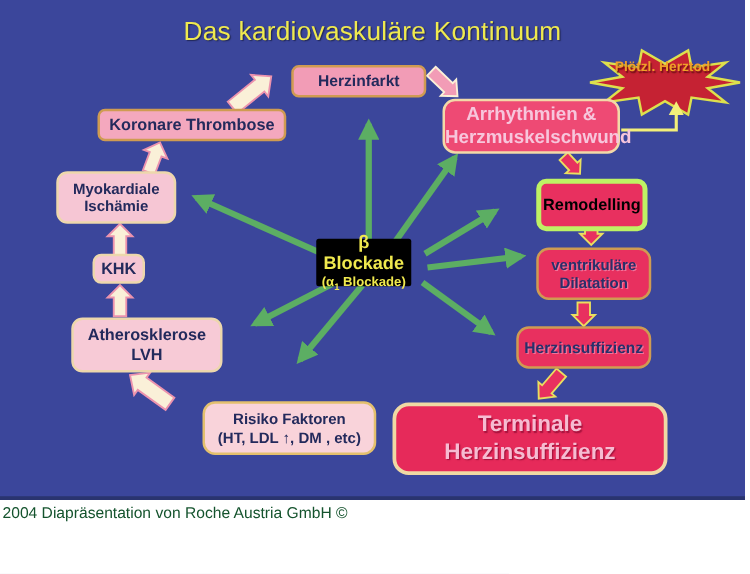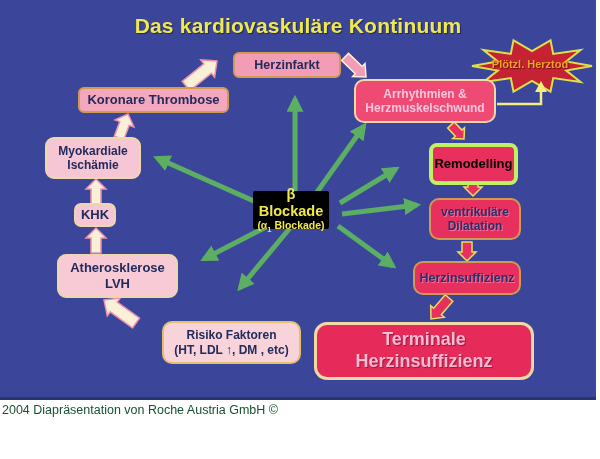--- a/index.html
+++ b/index.html
@@ -1,57 +1,57 @@
 <!DOCTYPE html>
 <html><head>
 <meta charset="utf-8">
 <style>
   html,body{margin:0;padding:0;background:#fff;}
   #stage{position:relative;width:600px;height:459px;background:#ffffff;overflow:hidden;
          font-family:"Liberation Sans","DejaVu Sans",sans-serif;}
   #slide{position:absolute;left:0;top:0;width:596px;height:397px;background:#3b469b;
          border-bottom:3px solid #2a346f;overflow:hidden;}
   .title{position:absolute;left:0;top:14px;width:596px;text-align:center;
-         color:#efe94f;font-size:21px;font-weight:bold;letter-spacing:0.2px;
+         color:#efe94f;font-size:21px;font-weight:normal;letter-spacing:0.2px;
          text-shadow:1px 1px 1px rgba(0,0,0,0.45);}
   svg.arrows{position:absolute;left:0;top:0;}
   .node{position:absolute;display:flex;flex-direction:column;justify-content:center;
         text-align:center;font-weight:bold;line-height:1.2;box-sizing:border-box;}
   .lightpink{color:#232a5c;}
   .n-herzinfarkt{left:233px;top:52px;width:108px;height:26px;background:#f29cb6;
     border:2px solid #cf9b52;border-radius:6px;font-size:12.5px;}
   .n-koronare{left:78px;top:87px;width:151px;height:26px;background:#f4a8be;
     border:2px solid #cf9b52;border-radius:6px;font-size:13px;}
   .n-myokardiale{left:45px;top:137px;width:96px;height:42px;background:#f6c6d4;
     border:2px solid #edd7ac;border-radius:9px;font-size:12px;}
   .n-khk{left:74px;top:203px;width:42px;height:24px;background:#f6c6d4;
     border:2px solid #edd7ac;border-radius:7px;font-size:13px;}
   .n-athero{left:57px;top:254px;width:121px;height:44px;background:#f7cad6;
     border:2px solid #edd7ac;border-radius:9px;font-size:13px;}
   .n-risiko{left:118px;top:321px;width:139px;height:43px;background:#f9d3da;
     border:2px solid #e3c06e;border-radius:10px;font-size:12px;margin-left:44px;}
   .n-arrhythmien{left:354px;top:79px;width:142px;height:44px;background:#ee4a74;
-    border:2px solid #f2d9a8;border-radius:10px;font-size:12px;color:#f7c6dc;}
+    border:2px solid #f2d9a8;border-radius:10px;font-size:15px;color:#f7c6dc;}
   .n-remodelling{left:429px;top:143px;width:89px;height:42px;background:#e8305f;
     border:4px solid #bef264;border-radius:8px;font-size:13px;color:#000000;}
   .n-ventrik{left:429px;top:198px;width:92px;height:42px;background:#e8305f;
     border:2px solid #cf9b52;border-radius:10px;font-size:12px;color:#28306b;
     text-shadow:1px 1px 0 rgba(250,170,200,0.55);}
   .n-herzinsuff{left:413px;top:261px;width:108px;height:34px;background:#e8305f;
     border:2px solid #cf9b52;border-radius:10px;font-size:12.5px;color:#28306b;
     text-shadow:1px 1px 0 rgba(250,170,200,0.55);}
   .n-terminale{left:314px;top:322px;width:220px;height:58px;background:#e62a5a;
     border:3px solid #efd9a4;border-radius:13px;font-size:18px;color:#f6bcd2;
     text-shadow:1px 1px 1px rgba(120,0,40,0.6);}
   .n-beta{left:253px;top:191px;width:76px;height:38px;background:#000;
     border-radius:2px;color:#f0e94e;z-index:5;}
   .n-beta .l1{font-size:14.5px;font-weight:bold;}
   .n-beta .l2{font-size:10.5px;font-weight:bold;margin-top:-1px;}
   .n-beta sub{font-size:7.5px;}
-  .starburst-label{position:absolute;left:468px;top:58px;width:124px;text-align:center;
+  .starburst-label{position:absolute;left:468px;top:48px;width:124px;text-align:center;
     color:#f0a028;font-size:11px;font-weight:bold;z-index:4;
     text-shadow:1px 1px 1px rgba(60,0,0,0.6);}
   .footer{position:absolute;left:2px;top:403px;width:590px;color:#14532d;
     font-size:12.5px;}
 </style>
 </head>
 <body>
 
 <div id="stage">
   <div id="slide">

